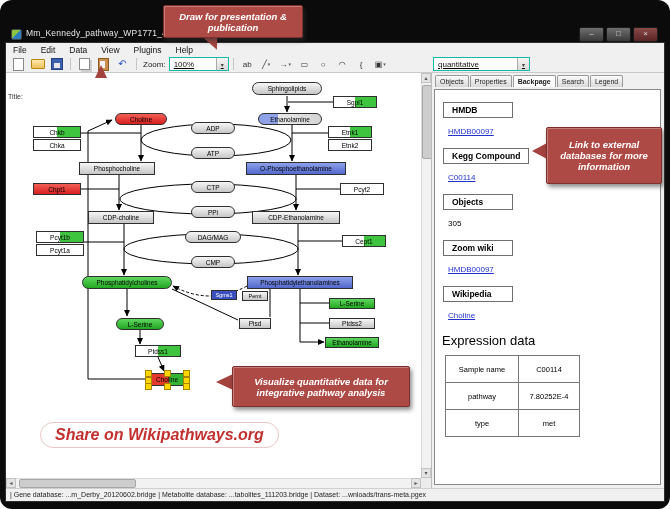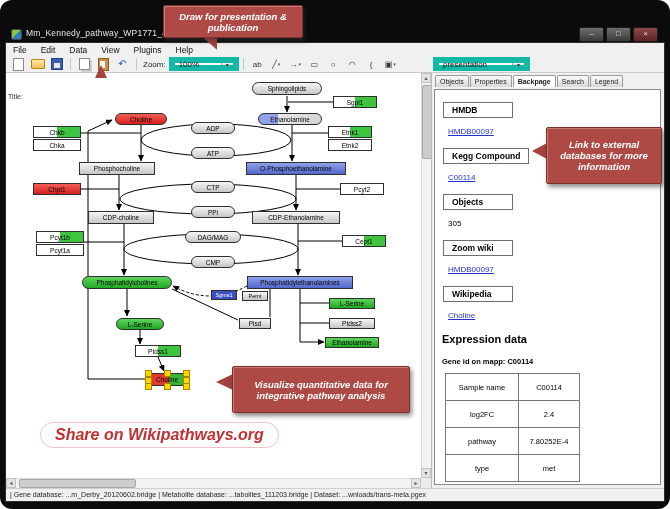--- a/index.html
+++ b/index.html
@@ -22,21 +22,21 @@
     border-bottom:1px solid #dedede;display:flex;align-items:center;}
   .menu-item{font-size:8.5px;padding:0 7px;color:#111;}
   #toolbar{position:absolute;left:0;top:13px;width:658px;height:17px;background:#f0f0f0;
     border-bottom:1px solid #c9c9c9;display:flex;align-items:center;padding-left:3px;box-sizing:border-box;}
   #tb-buttons,#tb-tools{display:flex;align-items:center;}
   .tbtn{width:17px;height:15px;display:flex;align-items:center;justify-content:center;
     font-size:8px;color:#333;border:1px solid transparent;border-radius:2px;}
   .tbtn .dd{font-size:5px;color:#555;margin-left:1px;}
   .tsep{display:inline-block;width:1px;height:12px;background:#c6c6c6;margin:0 4px;}
   .tb-label{font-size:8px;color:#222;margin:0 3px 0 2px;}
-  .combo{display:inline-flex;align-items:center;height:14px;background:#fff;border:6px solid #14b8a6;box-sizing:border-box;}
+  .combo{display:inline-flex;align-items:center;height:14px;background:#fff;border:1px solid #14b8a6;box-sizing:border-box;text-decoration:underline;}
   .combo-text{font-size:8px;padding:0 4px;min-width:38px;color:#111;}
   .combo-btn{width:11px;height:100%;display:flex;align-items:center;justify-content:center;
     background:linear-gradient(#f6f6f6,#d8d8d8);border-left:1px solid #aaa;font-size:6px;color:#444;}
   .combo.viz{position:absolute;left:427px;top:1px;width:97px;}
   .combo.viz .combo-text{flex:1;}
   
   .ic-page{width:9px;height:11px;background:#fff;border:1px solid #8a8a8a;}
   .ic-folder{width:12px;height:8px;background:linear-gradient(#ffe9a8,#eec05e);border:1px solid #b8860b;border-radius:1px;}
   .ic-disk{width:10px;height:10px;background:#3d5fae;border:1px solid #23407e;position:relative;}
   .ic-disk::after{content:"";position:absolute;left:2px;top:4px;width:6px;height:5px;background:#e8e8e8;}
@@ -84,41 +84,41 @@
   #tabs{position:absolute;left:3px;top:2px;display:flex;}
   .tab{font-size:7px;padding:2px 4px;margin-right:1px;border:1px solid #9a9a9a;border-bottom:none;
     background:linear-gradient(#fafafa,#d9d9d9);border-radius:2px 2px 0 0;color:#222;}
   .tab.active{background:#fff;font-weight:bold;position:relative;z-index:2;}
   #panel-content{position:absolute;left:2px;top:16px;width:227px;height:396px;background:#fff;
     border:1px solid #8a8a8a;box-sizing:border-box;overflow:hidden;}
   .bp-header{display:inline-block;margin:12px 0 0 8px;padding:2px 8px;border:1px solid #6f6f6f;
     font-size:8.5px;font-weight:bold;background:#fff;min-width:52px;}
   .bp-value{margin:9px 0 0 13px;font-size:8px;color:#000;}
   .bp-value.link{color:#2233cc;text-decoration:underline;}
-  #expr-heading{margin:13px 0 0 7px;font-size:11px;font-weight:bold;color:#000;}
+  #expr-heading{margin:13px 0 0 7px;font-size:13px;font-weight:normal;color:#000;}
   #gene-id-line{margin:12px 0 0 7px;font-size:7.5px;font-weight:bold;color:#000;}
   #expr-table{margin:7px 0 0 10px;border-collapse:collapse;}
   #expr-table td{border:1px solid #777;font-size:7.5px;text-align:center;padding:8px 4px;height:10px;background:#fff;}
   #expr-table td:first-child{width:64px;}
   #expr-table td:last-child{width:52px;}
 
   
   #statusbar{position:absolute;left:0;top:445px;width:658px;height:13px;background:#f0f0f0;
     border-top:1px solid #cfcfcf;font-size:7px;color:#222;padding:2px 0 0 4px;box-sizing:border-box;
     white-space:nowrap;overflow:hidden;}
 
   
   .callout{position:absolute;background:#ad4a46;border:1px solid #7c302d;border-radius:2px;
     box-shadow:2px 3px 4px rgba(50,50,50,.55), inset 1px 1px 0 rgba(255,255,255,.28);
     color:#fff;font-weight:bold;font-style:italic;font-size:9.5px;line-height:11px;text-align:center;
     display:flex;align-items:center;justify-content:center;padding:3px 6px;box-sizing:border-box;z-index:50;}
   #callout-top{left:163px;top:5px;width:140px;height:33px;}
   #callout-left{left:33px;top:77px;width:138px;height:38px;}
   #callout-right{left:546px;top:127px;width:116px;height:57px;}
-  #callout-viz{left:232px;top:366px;width:178px;height:47px;}
+  #callout-viz{left:232px;top:366px;width:178px;height:41px;}
   .c-arrow{position:absolute;width:0;height:0;z-index:49;}
   #arrow-top{left:207px;top:34px;border-left:6px solid transparent;border-right:9px solid transparent;
     border-top:16px solid #a3423e;transform:rotate(-28deg);}
   #arrow-left{left:95px;top:65px;border-left:6px solid transparent;border-right:6px solid transparent;
     border-bottom:13px solid #a3423e;}
   #arrow-right{left:532px;top:143px;border-top:8px solid transparent;border-bottom:8px solid transparent;
     border-right:15px solid #a3423e;}
   #arrow-viz{left:216px;top:374px;border-top:8px solid transparent;border-bottom:8px solid transparent;
     border-right:17px solid #a3423e;}
   #share{position:absolute;left:40px;top:422px;color:#c23030;font-size:16px;font-weight:bold;font-style:italic;
@@ -200,21 +200,21 @@
           </div>
           <div class="tbtn">
             <span>{</span>
           </div>
           <div class="tbtn">
             <span>▣</span>
             <span class="dd">▾</span>
           </div>
         </span>
       <span class="combo viz">
-        <span class="combo-text">presentation</span>
+        <span class="combo-text">quantitative</span>
         <span class="combo-btn">▾</span>
       </span>
     </div>
 
     <div id="main">
 
       <div id="canvas">
         <svg id="edge-layer" width="415" height="405">
           <defs>
             <marker id="arrh" markerWidth="7" markerHeight="7" refX="6" refY="3" orient="auto">
@@ -318,30 +318,25 @@
           </div>
         <div id="panel-content">
           <div id="bp-sections">
               <div class="bp-section"><div class="bp-header">HMDB</div><div class="bp-value link">HMDB00097</div></div>
               <div class="bp-section"><div class="bp-header">Kegg Compound</div><div class="bp-value link">C00114</div></div>
               <div class="bp-section"><div class="bp-header">Objects</div><div class="bp-value">305</div></div>
               <div class="bp-section"><div class="bp-header">Zoom wiki</div><div class="bp-value link">HMDB00097</div></div>
               <div class="bp-section"><div class="bp-header">Wikipedia</div><div class="bp-value link">Choline</div></div>
             </div>
           <div id="expr-heading">Expression data</div>
-          <div id="gene-id-line">Gene id on mapp: C00114</div>
           <table id="expr-table">
               <tbody>
                 <tr>
                   <td>Sample name</td>
                   <td>C00114</td>
-                </tr>
-                <tr>
-                  <td>log2FC</td>
-                  <td>2.4</td>
                 </tr>
                 <tr>
                   <td>pathway</td>
                   <td>7.80252E-4</td>
                 </tr>
                 <tr>
                   <td>type</td>
                   <td>met</td>
                 </tr>
               </tbody>

